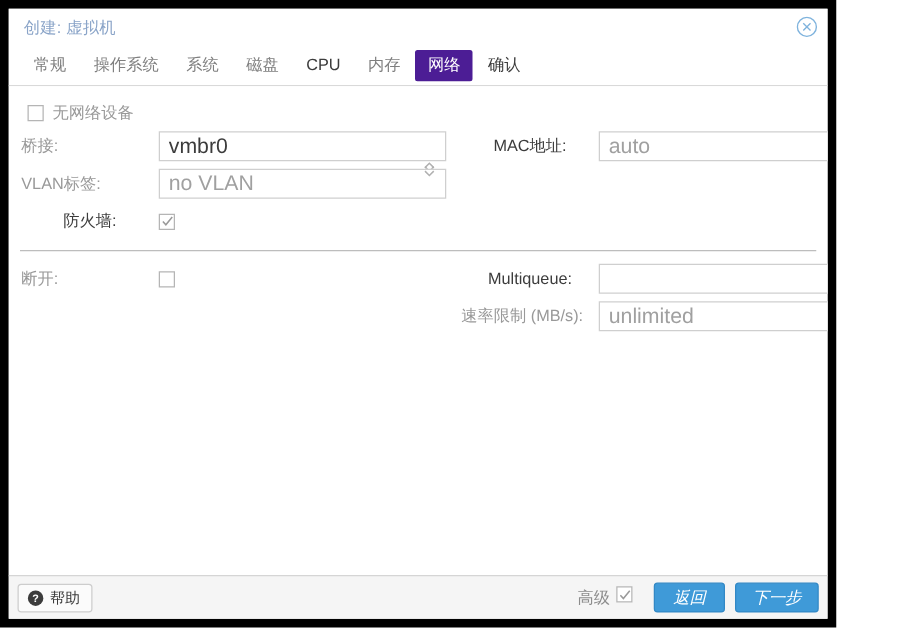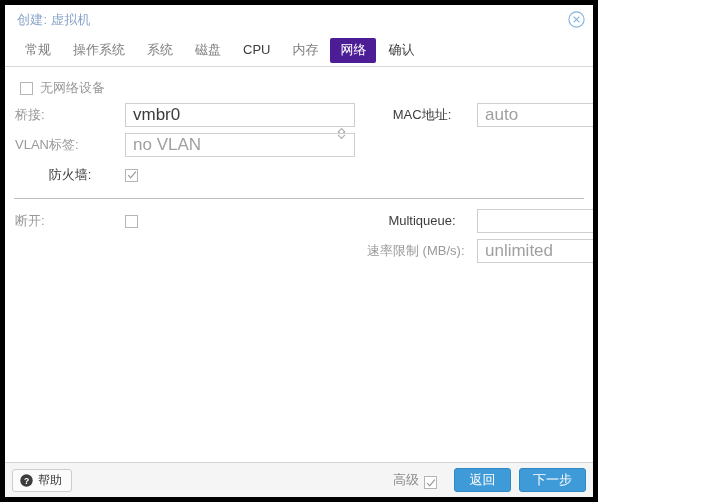--- a/index.html
+++ b/index.html
@@ -12,24 +12,24 @@
     height: 502px;
     font-family: "Liberation Sans", "DejaVu Sans", sans-serif;
     font-size: 12px;
     background: #ffffff;
     overflow: hidden;
     -webkit-font-smoothing: antialiased;
   }
 
   .window {
     position: relative;
-    width: 598px;
+    width: 669px;
     height: 502px;
     background: #ffffff;
-    border: 5px solid #000000;
+    border: 7px solid #000000;
     display: flex;
     flex-direction: column;
   }
 
   
   .titlebar {
     position: relative;
     height: 29px;
     flex: 0 0 29px;
     background: #ffffff;
@@ -222,21 +222,21 @@
   }
   .help-icon {
     width: 13px;
     height: 13px;
     margin-right: 5px;
     flex: 0 0 13px;
   }
   .footer-spacer { flex: 1 1 auto; }
   .adv-wrap {
     display: flex;
-    align-items: flex-end;
+    align-items: flex-start;
     margin-right: 9px;
   }
   .adv-label {
     font-size: 13px;
     color: #8c8c8c;
     margin-right: 5px;
     white-space: nowrap;
   }
   .btn-primary {
     height: 24px;
@@ -246,20 +246,21 @@
     border: 1px solid #3288c5;
     border-radius: 3px;
     color: #ffffff;
     font-size: 13px;
     display: inline-flex;
     align-items: center;
     justify-content: center;
     cursor: pointer;
     margin-left: 8px;
     white-space: nowrap;
+    font-style: italic;
   }
 </style>
 </head>
 <body>
 
 <div class="window">
 
   <div class="titlebar">
     <div class="title-text">创建: 虚拟机</div>
     <div class="close-btn">

